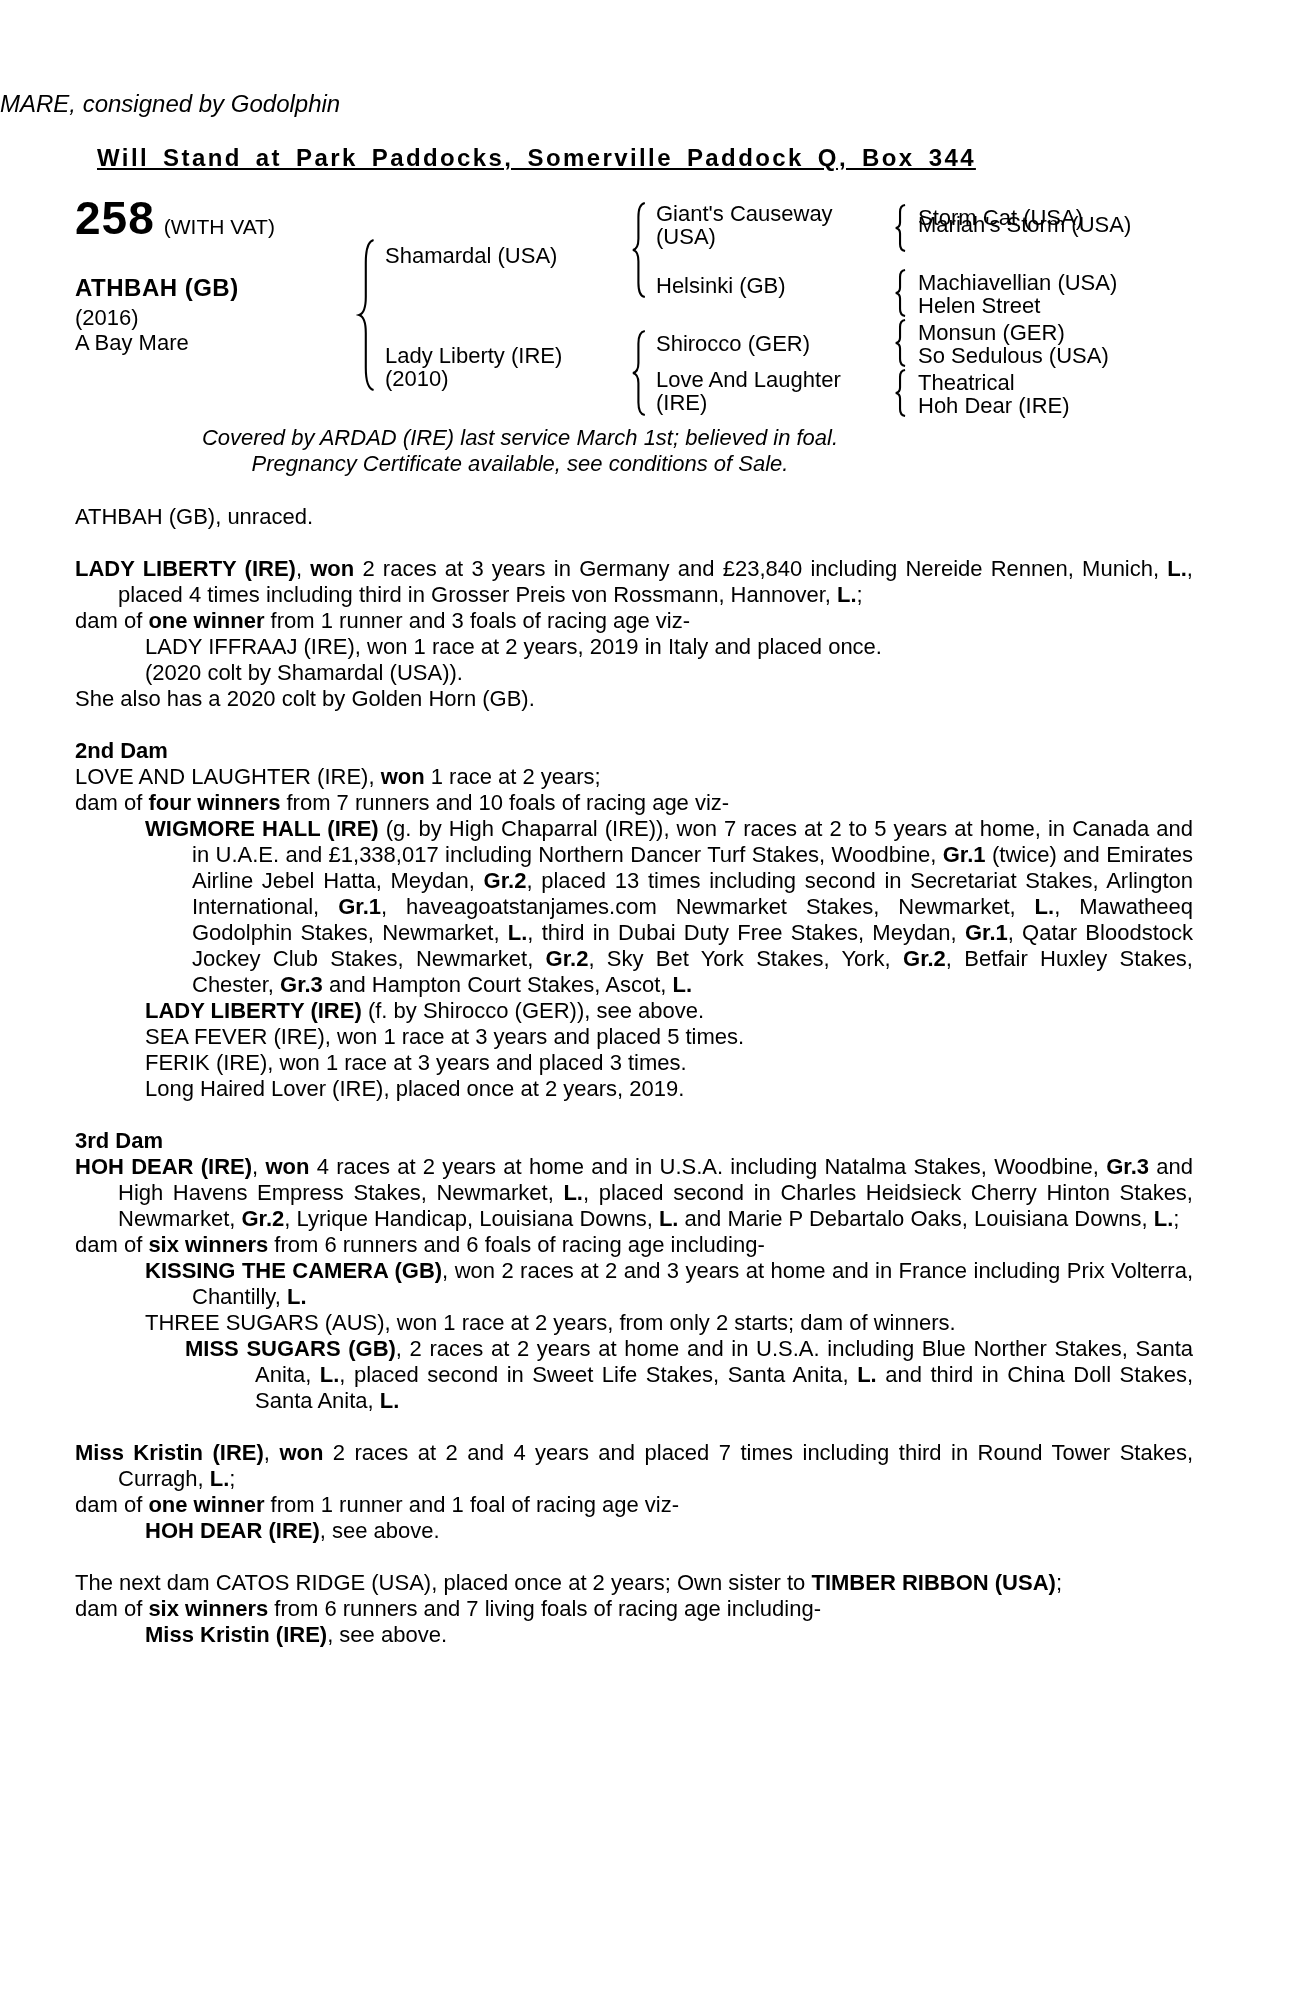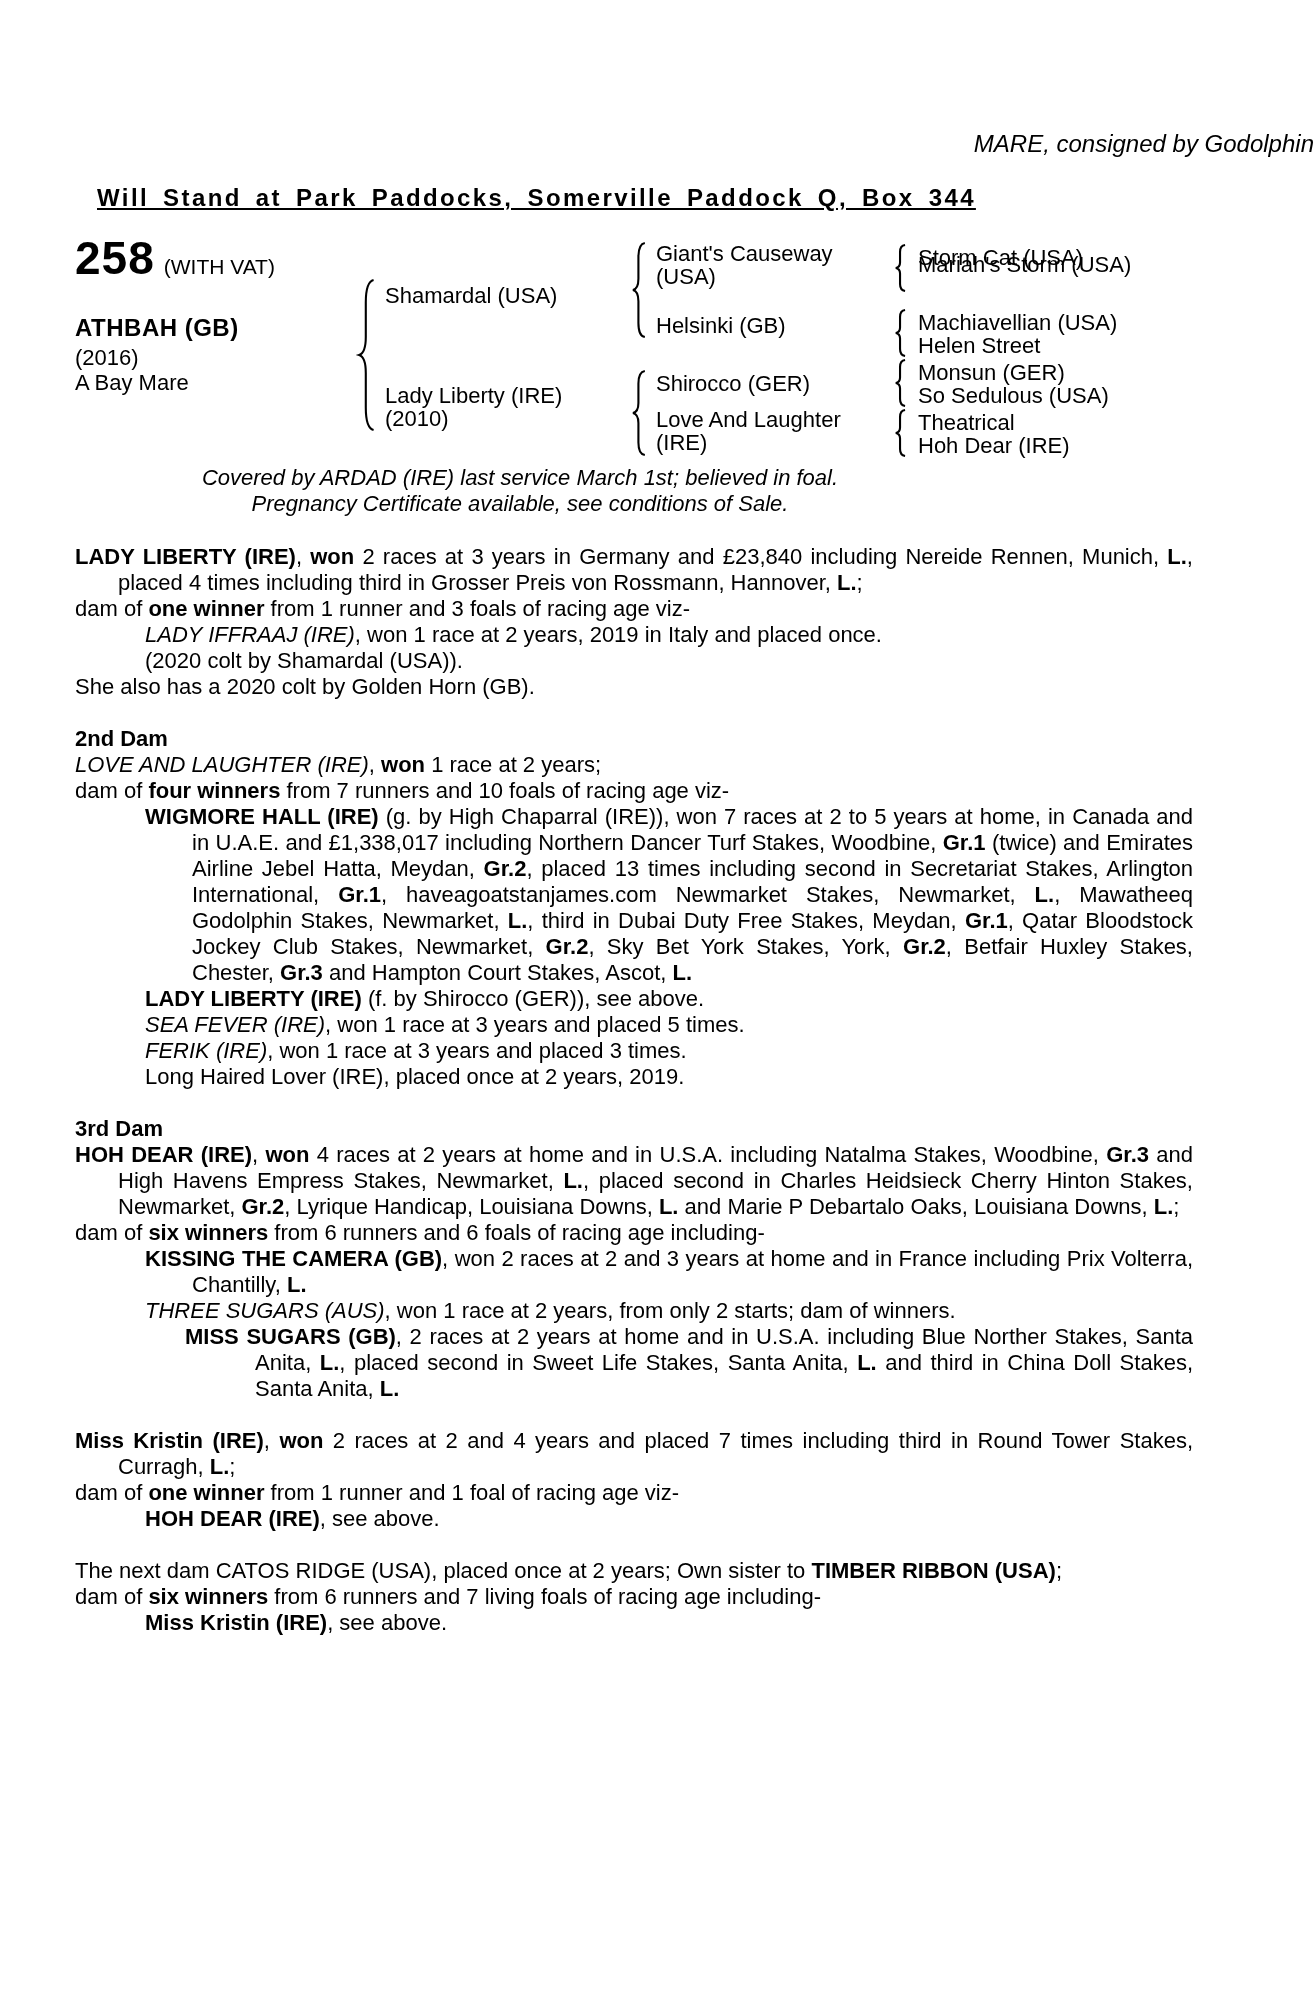--- a/index.html
+++ b/index.html
@@ -1,39 +1,39 @@
 <!DOCTYPE html>
 <html><head>
 <meta charset="utf-8">
 <style>
   html,body{margin:0;padding:0;background:#e8e8e8;}
   .page{position:relative;width:1314px;height:2000px;background:#ffffff;margin:0 auto;
         font-family:"Liberation Sans","DejaVu Sans",sans-serif;color:#000;overflow:hidden;}
-  .consign{padding-top:92px;text-align:right;font-style:italic;font-size:24px;line-height:24px;margin-top:40px;}
+  .consign{padding-top:92px;text-align:left;font-style:italic;font-size:24px;line-height:24px;}
   .stand{margin:30px 0 0 97px;font-weight:bold;font-size:24px;letter-spacing:2.4px;word-spacing:5px;line-height:24px;white-space:nowrap;text-decoration:underline;}
   .pedigree{position:relative;height:228px;margin:23px 0 0 75px;font-size:22px;}
   .pedigree .abs{position:absolute;white-space:nowrap;line-height:23px;}
   .lotline{top:14px;left:0;}
   .lotnum{font-weight:bold;font-size:46px;letter-spacing:1px;}
   .vat{font-size:21px;margin-left:9px;}
   .hname{top:83px;left:0;font-weight:bold;font-size:24px;letter-spacing:.5px;}
   .hyear{top:113px;left:0;}
   .hdesc{top:138px;left:0;}
   .brace{position:absolute;overflow:visible;}
   .covering{width:890px;margin:4px 0 0 75px;text-align:center;font-size:22px;line-height:26px;font-style:italic;}
   .bodytext{margin:27px 121px 0 75px;font-size:22px;}
   .bodytext p{margin:0;line-height:26px;}
   .p-main{padding-left:43px;text-indent:-43px;}
   .p-prog{padding-left:117px;text-indent:-47px;}
   .p-prog2{padding-left:180px;text-indent:-70px;}
   .just{text-align:justify;}
   .sec{margin-top:26px;}
   h3{font-size:22px;font-weight:bold;margin:0;line-height:26px;}
   .b{font-weight:bold;}
-  .i{font-style:italic;}
+  .i{}
 </style>
 </head>
 <body>
 
 <svg width="0" height="0" style="position:absolute" aria-hidden="true">
   <defs>
     <path id="br" d="M11 0 C6.5 1 5.5 7 5.5 15 L5.5 38 C5.5 46 3.5 49.2 0.8 50 C3.5 50.8 5.5 54 5.5 62 L5.5 85 C5.5 93 6.5 99 11 100" fill="none" stroke="#000" stroke-width="2.1" vector-effect="non-scaling-stroke"></path>
   </defs>
 </svg>
 
@@ -92,20 +92,21 @@
     <div class="abs" style="left:843px;top:178px">Theatrical</div>
     <div class="abs" style="left:843px;top:201px">Hoh Dear (IRE)</div>
   </div>
 
   <div class="covering">
     <div>Covered by ARDAD (IRE) last service March 1st; believed in foal.</div>
     <div>Pregnancy Certificate available, see conditions of Sale.</div>
   </div>
 
   <div class="bodytext">
+    <p class="p-flat"><span>ATHBAH (GB), unraced.</span></p>
 
     <div class="sec">
       <p class="p-main just"><span class="b">LADY LIBERTY (IRE)</span><span>, </span><span class="b">won</span><span> 2 races at 3 years in Germany and £23,840 including Nereide Rennen, Munich, </span><span class="b">L.</span><span>, placed 4 times including third in Grosser Preis von Rossmann, Hannover, </span><span class="b">L.</span><span>;</span></p>
       <p><span>dam of </span><span class="b">one winner</span><span> from 1 runner and 3 foals of racing age viz-</span></p>
       <p class="p-prog"><span class="i">LADY IFFRAAJ (IRE)</span><span>, won 1 race at 2 years, 2019 in Italy and placed once.</span></p>
       <p class="p-prog"><span>(2020 colt by Shamardal (USA)).</span></p>
       <p><span>She also has a 2020 colt by Golden Horn (GB).</span></p>
     </div>
 
     <div class="sec">

